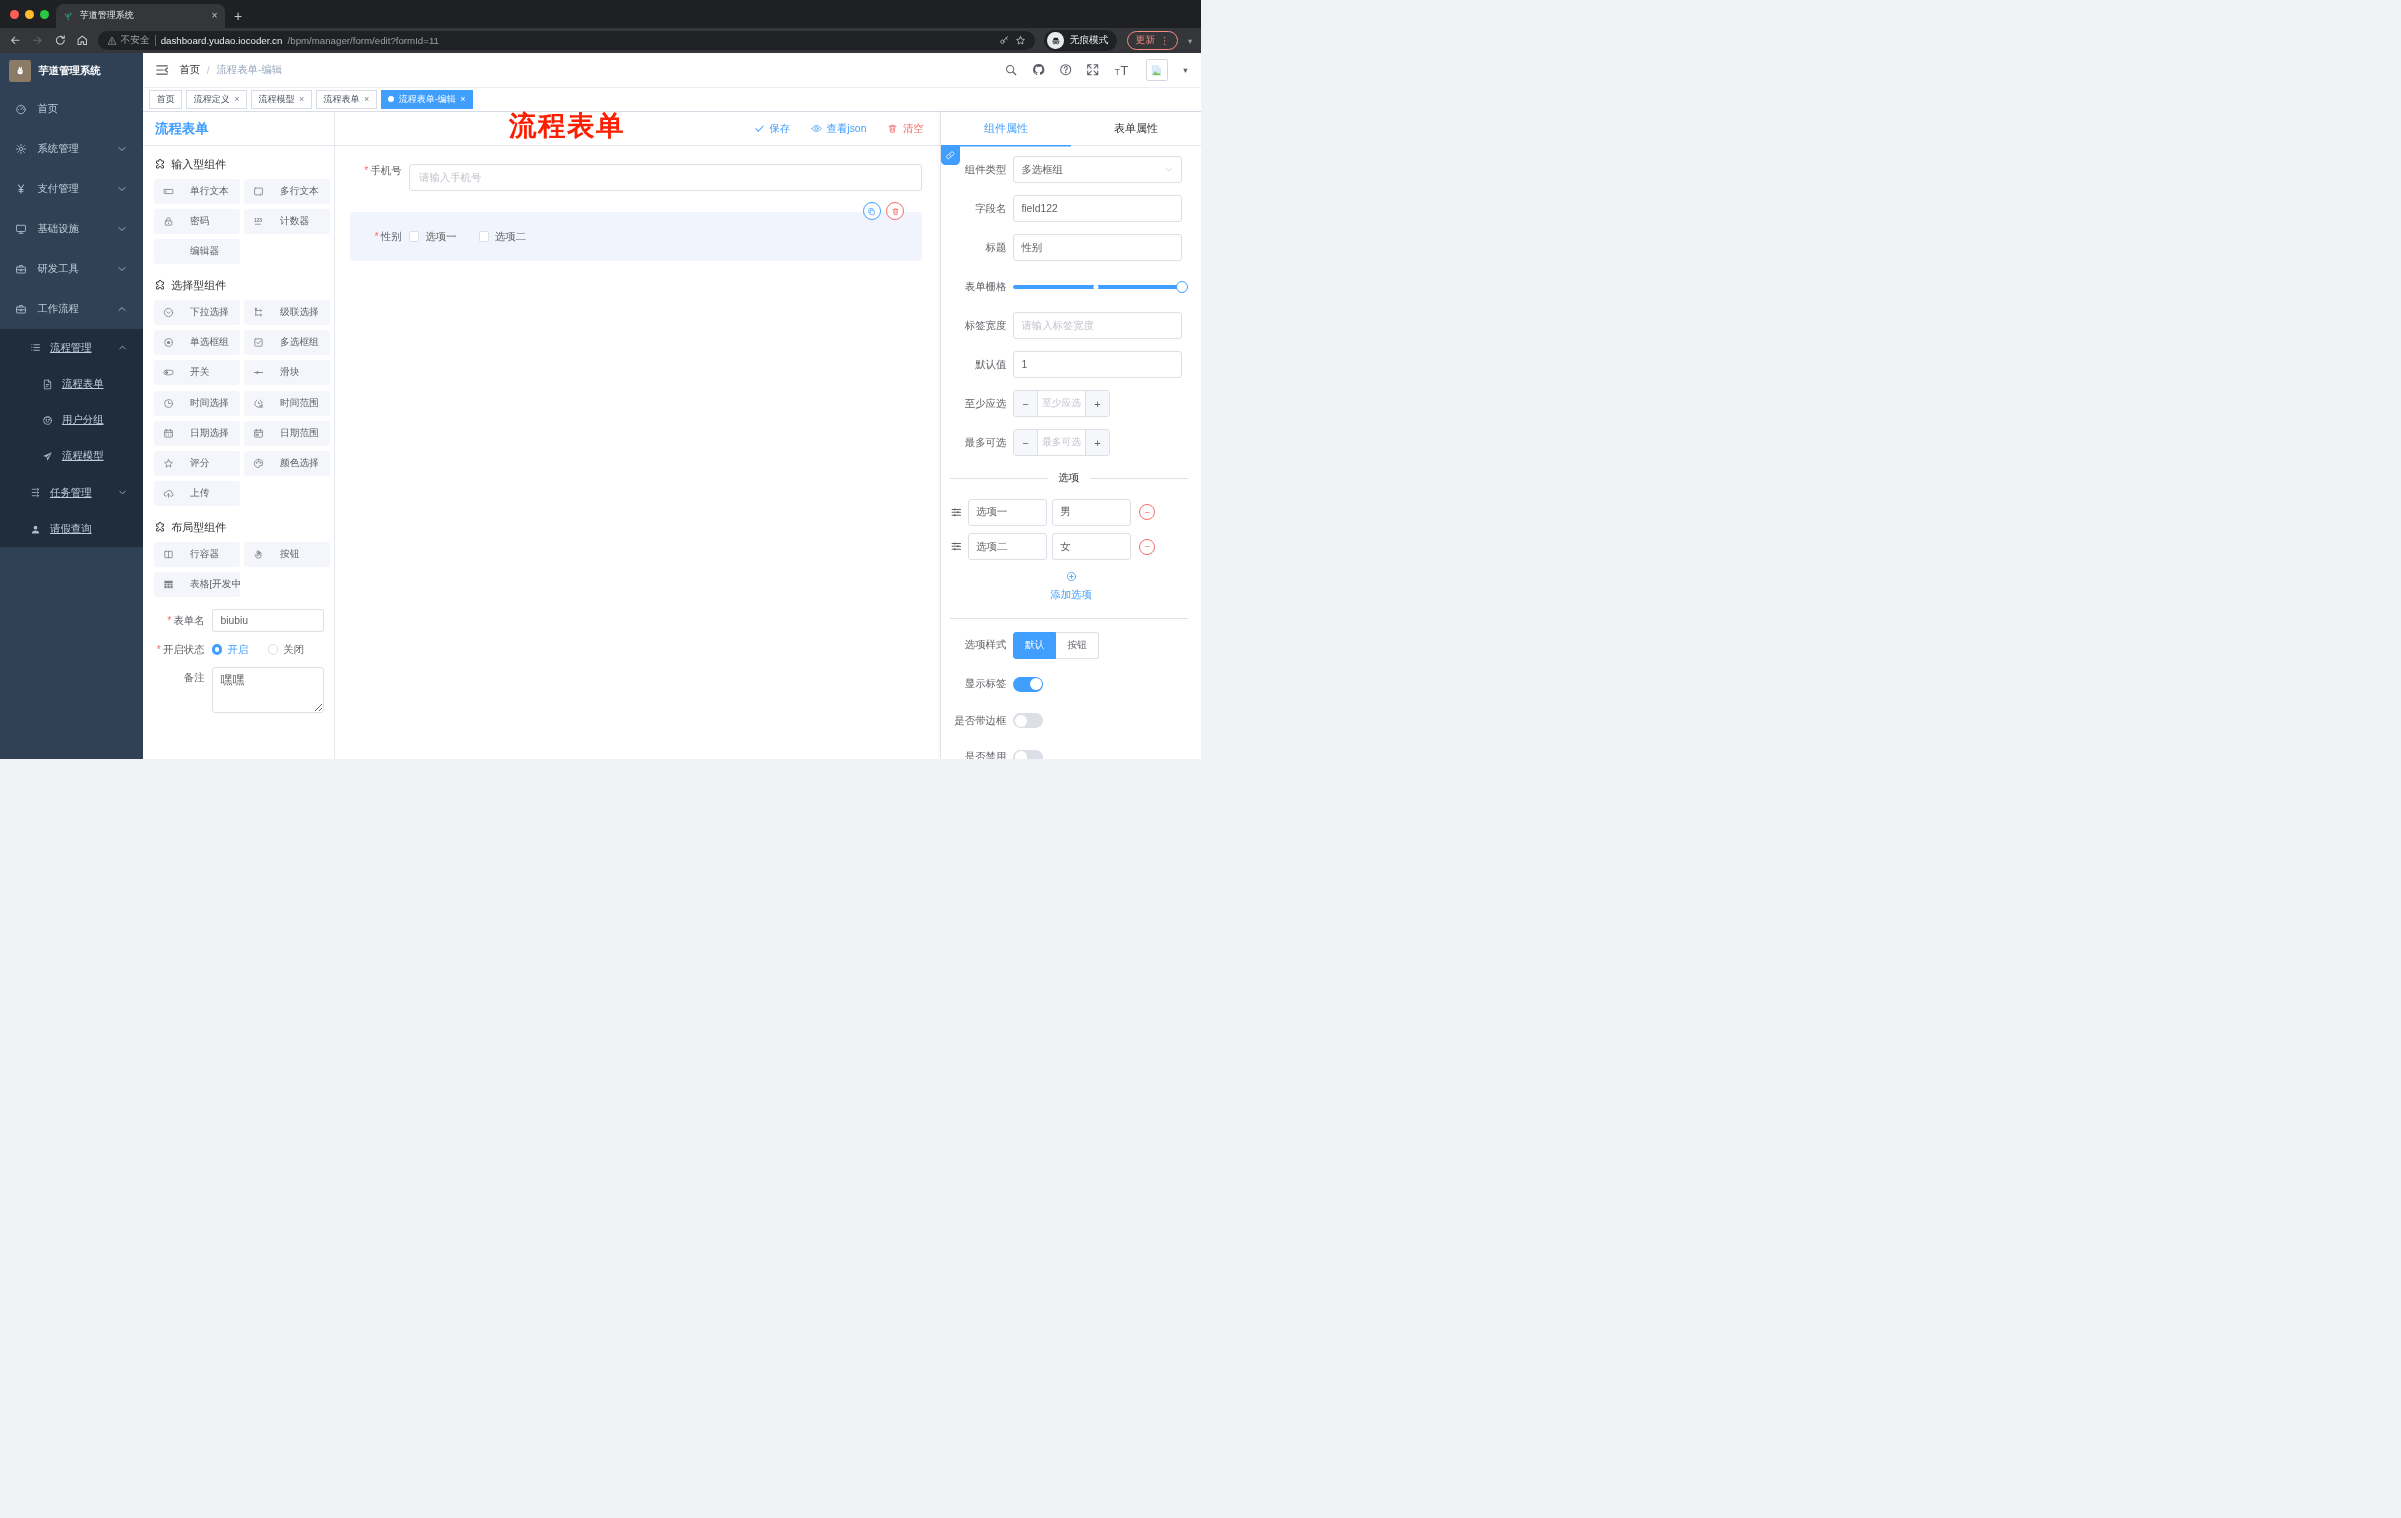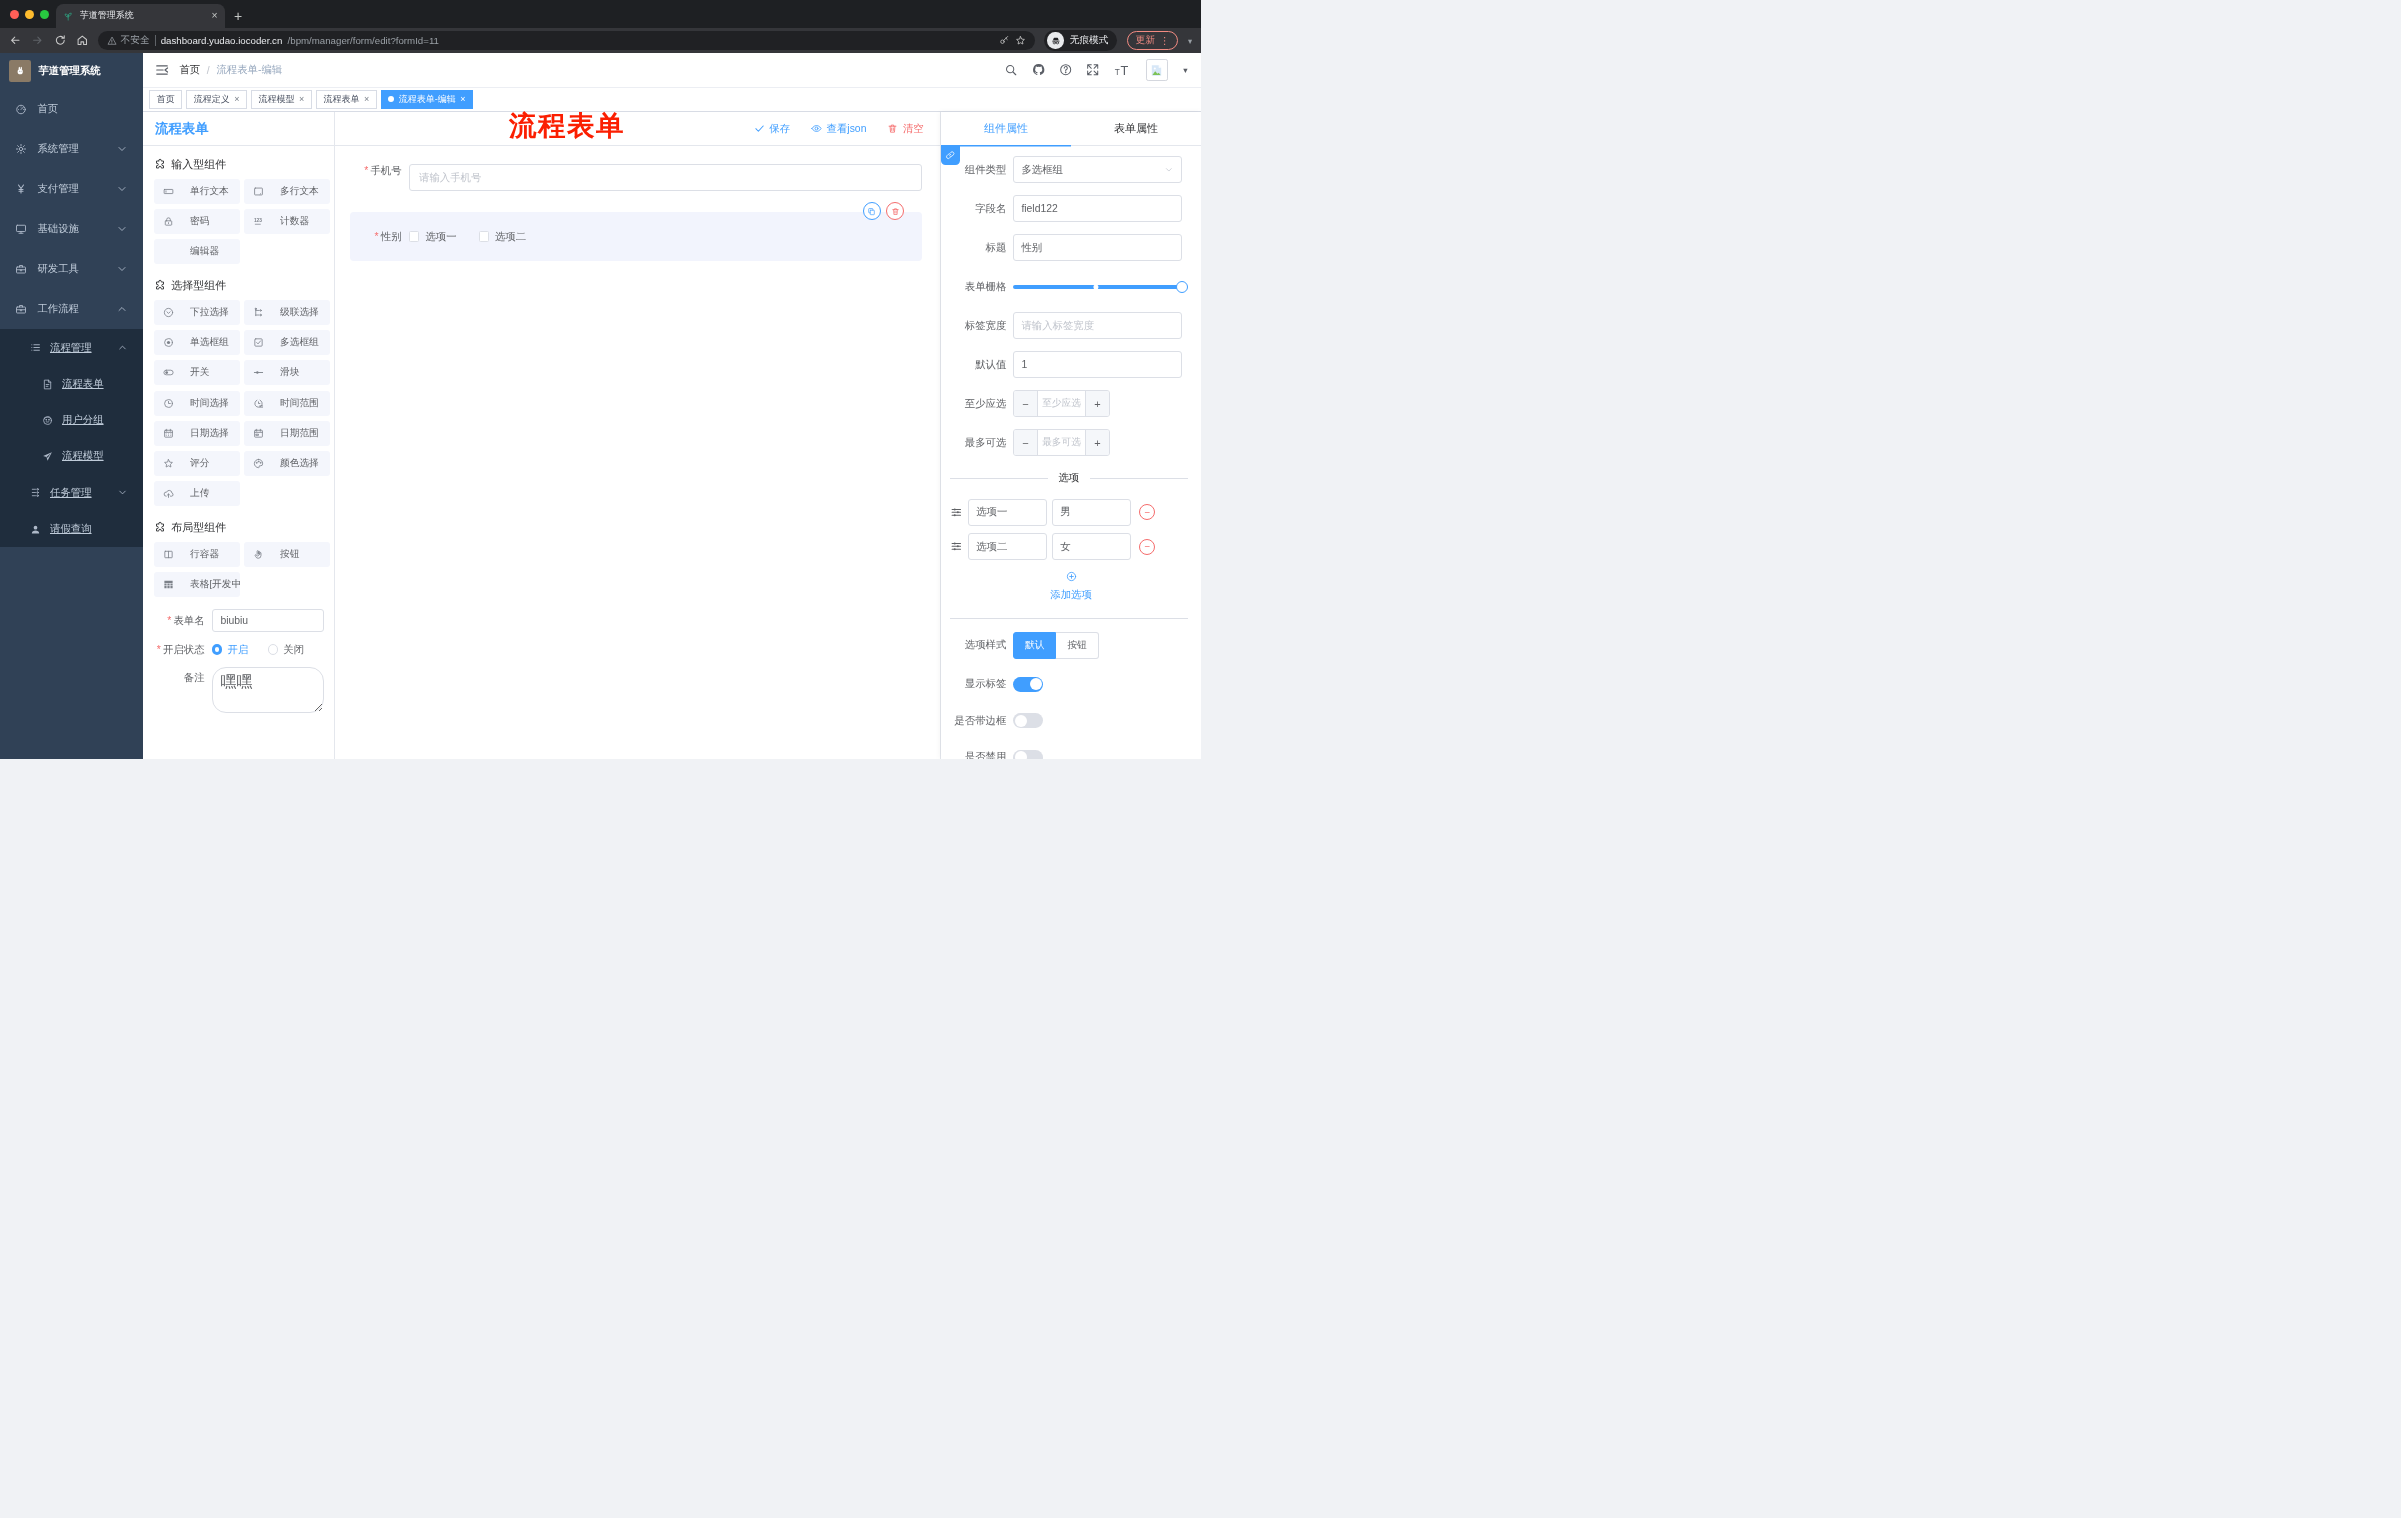--- a/index.html
+++ b/index.html
@@ -88,22 +88,22 @@
   .lfrow{display:flex;align-items:center;margin-bottom:10.4px;}
   .lflabel{width:58px;text-align:right;font-size:10.4px;color:#606266;padding-right:7.4px;flex:none;white-space:nowrap;}
   .req{color:#F56C6C;margin-right:2.2px;}
   .lfinput{width:112px;height:23px;border:0.7px solid #DCDFE6;border-radius:3px;padding:0 7.4px;
     font-size:10.4px;color:#606266;font-family:inherit;outline:none;}
   .radios{display:flex;align-items:center;gap:19.3px;font-size:10.4px;}
   .rad{display:flex;align-items:center;gap:5.2px;cursor:pointer;color:#606266;}
   .rdot{width:10.4px;height:10.4px;border-radius:50%;border:0.7px solid #DCDFE6;background:#fff;flex:none;}
   .rad.on{color:#409EFF;}
   .rad.on .rdot{border:3px solid #409EFF;}
-  .lftextarea{width:112px;height:46px;border:0.7px solid #DCDFE6;border-radius:14px;padding:3.7px 7.4px;
-    font-size:16px;color:#606266;font-family:Liberation Mono, monospace;resize:both;outline:none;}
+  .lftextarea{width:112px;height:46px;border:0.7px solid #DCDFE6;border-radius:3px;padding:3.7px 7.4px;
+    font-size:12px;color:#606266;font-family:Liberation Mono, monospace;resize:both;outline:none;}
   
   .canvas{flex:1;background:#fff;border-right:0.7px solid #E4E7ED;display:flex;flex-direction:column;min-width:0;}
   .cvbar{height:34px;flex:none;border-bottom:0.7px solid #E4E7ED;display:flex;align-items:center;
     justify-content:flex-end;gap:21px;padding-right:16.3px;font-size:10.4px;}
   .cvbtn{display:flex;align-items:center;gap:4.5px;color:#409EFF;cursor:pointer;}
   .cvbtn .ic{font-size:11px;}
   .cvbtn.red{color:#F56C6C;}
   .board{flex:1;padding:18px 18px 0 15px;position:relative;}
   .frow{display:flex;}
   .flabel{width:59px;flex:none;text-align:right;font-size:10.4px;color:#606266;padding-right:7.4px;white-space:nowrap;}

